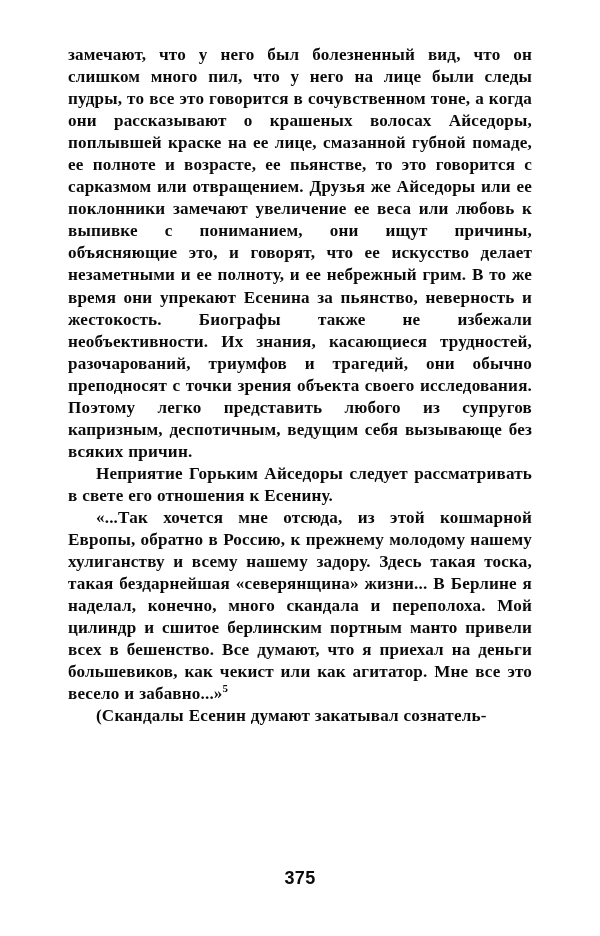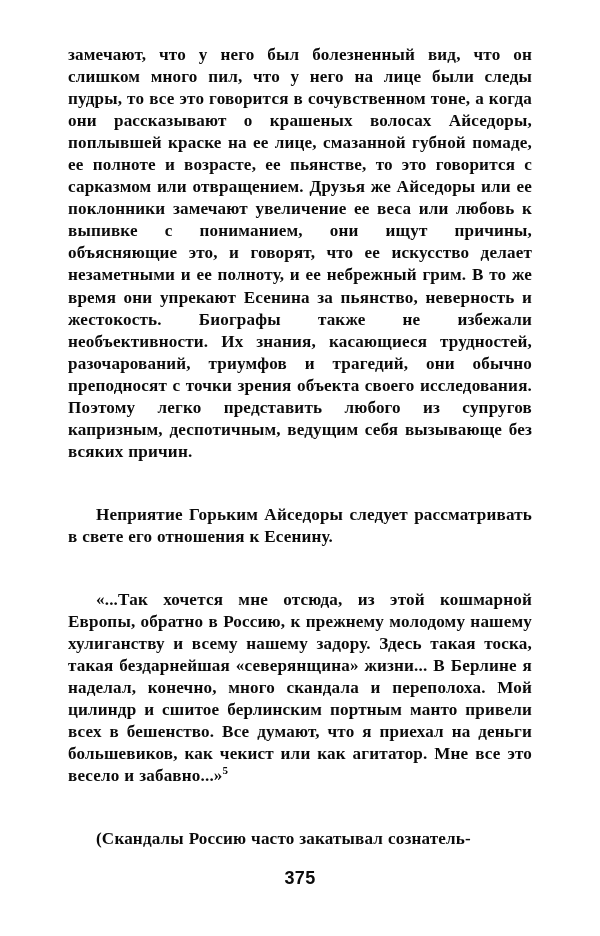--- a/index.html
+++ b/index.html
@@ -28,21 +28,20 @@
     font-size: 17.1px;
     line-height: 22.05px;
     color: #0b0b0b;
     font-weight: 700;
     letter-spacing: 0.01em;
     word-spacing: 0.02em;
     -webkit-font-smoothing: none;
   }
   .para.indent {
     text-indent: 28px;
-    margin-top: 41px;
   }
   .para.cont {
     text-indent: 0;
   }
   
   .fn-marker {
     font-size: 11px;
     vertical-align: super;
     font-weight: 700;
     line-height: 0;
@@ -67,19 +66,19 @@
 
   <div class="text-block">
 
     <p class="para cont">замечают, что у него был болезненный вид, что он слишком много пил, что у него на лице были следы пудры, то все это говорится в сочувственном тоне, а когда они рассказывают о крашеных волосах Айседоры, поплывшей краске на ее лице, смазанной губной помаде, ее полноте и возрасте, ее пьянстве, то это говорится с сарказмом или отвращением. Друзья же Айседоры или ее поклонники замечают увеличение ее веса или любовь к выпивке с пониманием, они ищут причины, объясняющие это, и говорят, что ее искусство делает незаметными и ее полноту, и ее небрежный грим. В то же время они упрекают Есенина за пьянство, неверность и жестокость. Биографы также не избежали необъективности. Их знания, касающиеся трудностей, разочарований, триумфов и трагедий, они обычно преподносят с точки зрения объекта своего исследования. Поэтому легко представить любого из супругов капризным, деспотичным, ведущим себя вызывающе без всяких причин.</p>
 
     <p class="para indent">Неприятие Горьким Айседоры следует рассматривать в свете его отношения к Есенину.</p>
 
 
     <p class="para indent"><span>«...Так хочется мне отсюда, из этой кошмарной Европы, обратно в Россию, к прежнему молодому нашему хулиганству и всему нашему задору. Здесь такая тоска, такая бездарнейшая «северянщина» жизни... В Берлине я наделал, конечно, много скандала и переполоха. Мой цилиндр и сшитое берлинским портным манто привели всех в бешенство. Все думают, что я приехал на деньги большевиков, как чекист или как агитатор. Мне все это весело и забавно...»</span><span class="fn-marker">5</span></p>
 
-    <p class="para indent">(Скандалы Россию часто закатывал сознатель-</p>
+    <p class="para indent">(Скандалы Есенин думают закатывал сознатель-</p>
 
   </div>
 
   <div class="folio">375</div>
 
 </div>
 
 </body></html>

